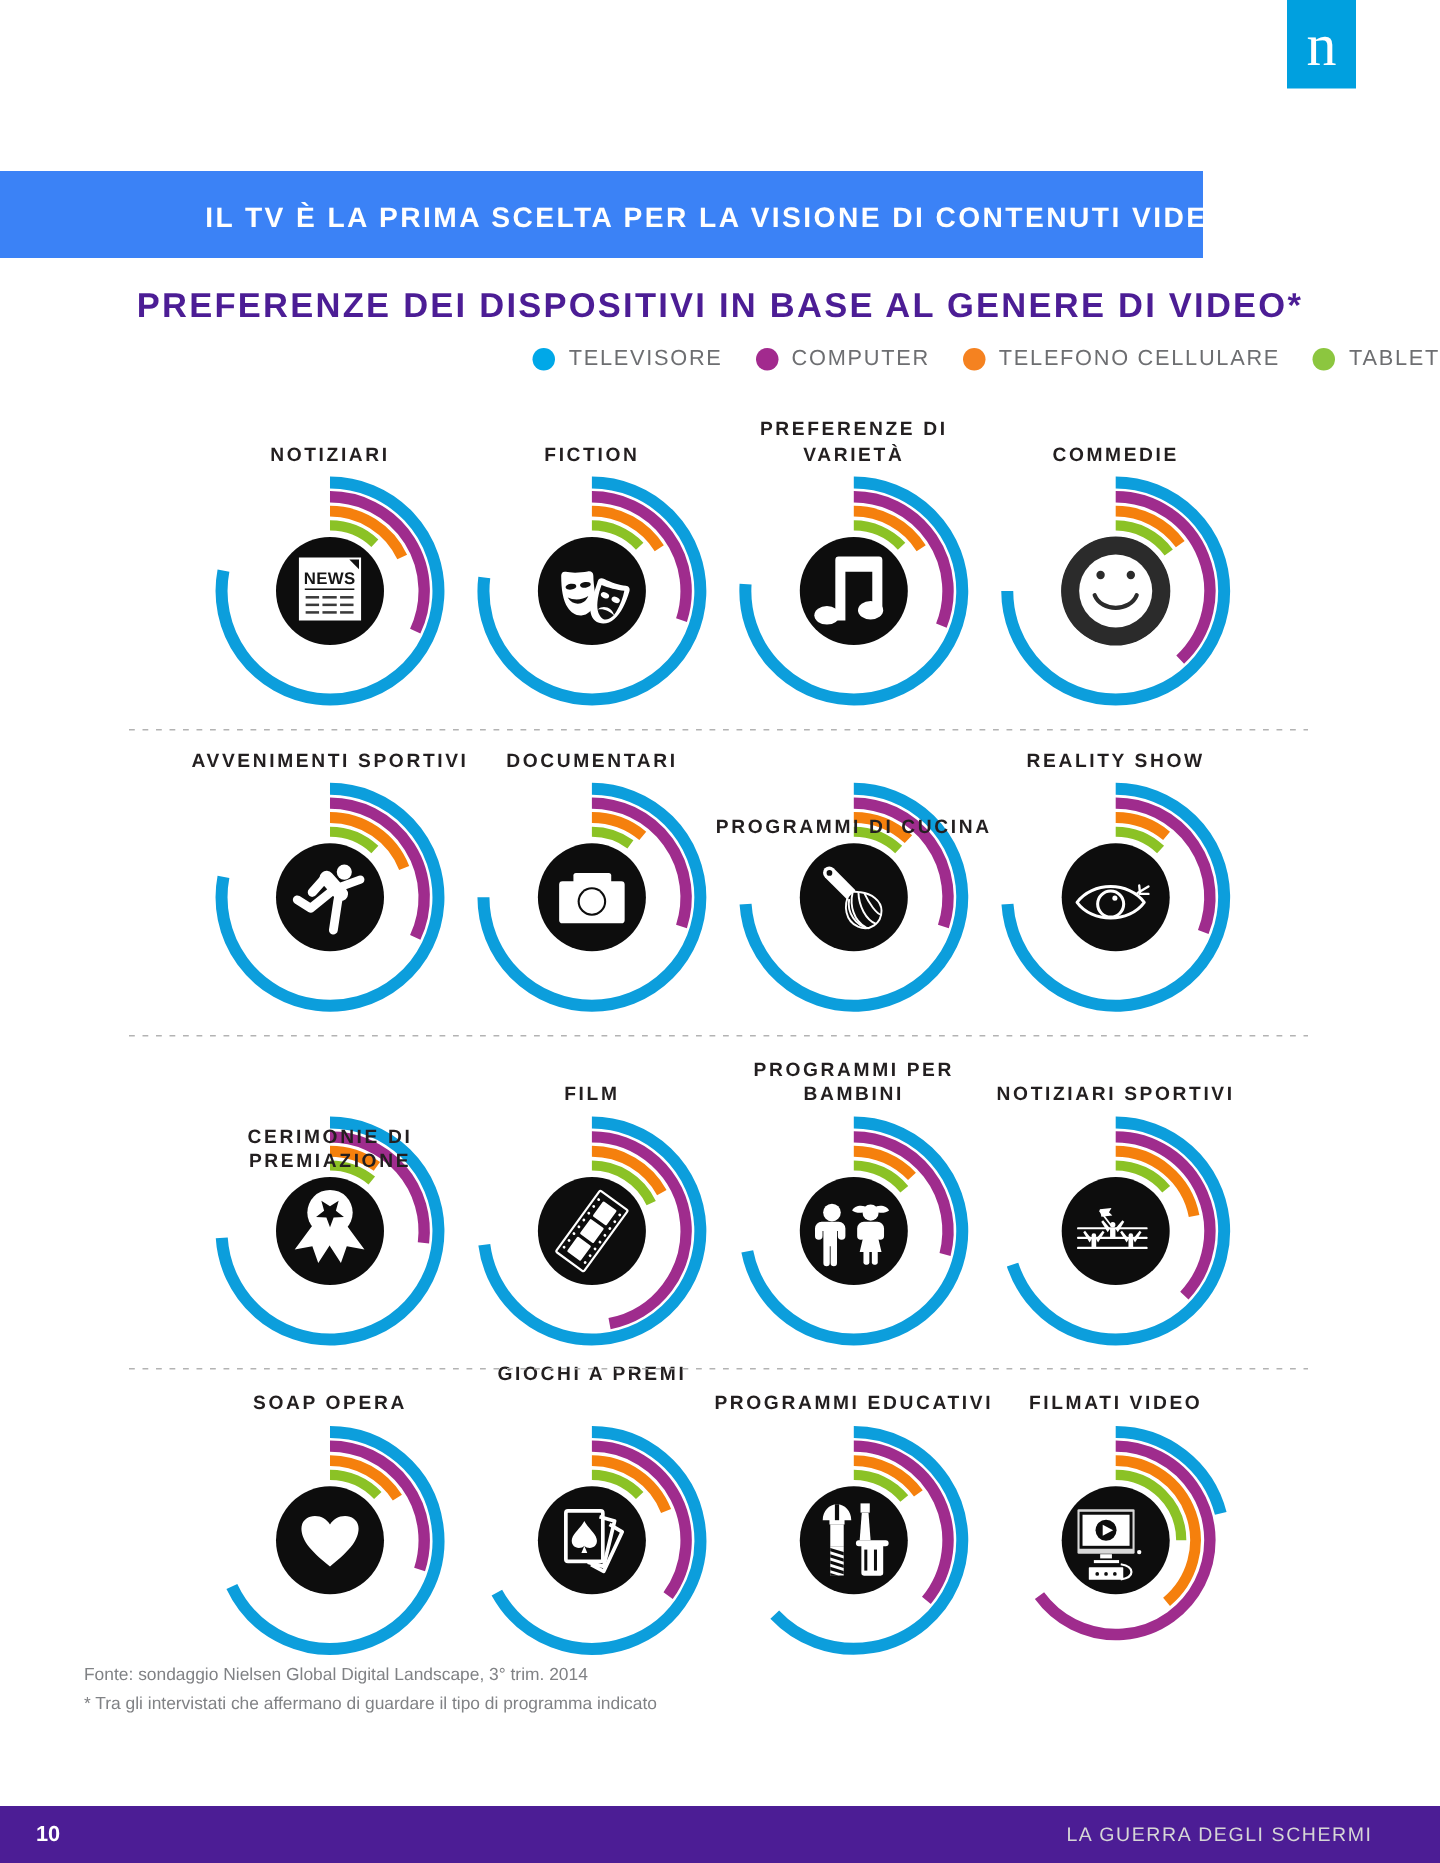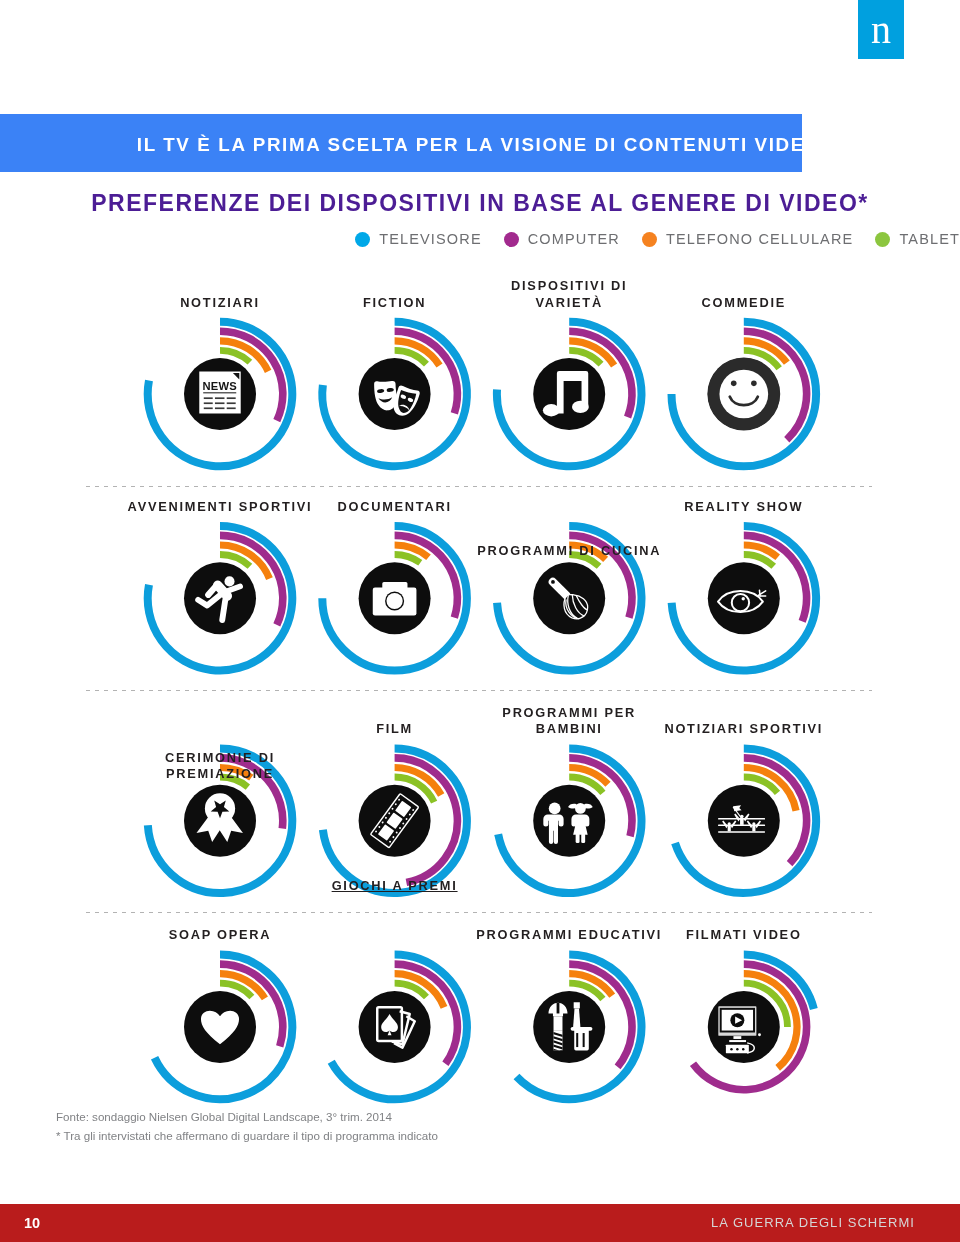--- a/index.html
+++ b/index.html
@@ -12,21 +12,21 @@
 #subtitle{position:absolute;left:0;top:190px;width:960px;text-align:center;color:#4c1d95;font-size:23px;font-weight:bold;letter-spacing:1.5px;}
 #legend{position:absolute;left:0;top:231px;width:960px;text-align:right;font-size:0;}
 #legend .item{display:inline-block;vertical-align:middle;}
 #legend .dot{display:inline-block;width:15px;height:15px;border-radius:50%;vertical-align:middle;}
 #legend .lbl{display:inline-block;vertical-align:middle;color:#6d6e71;font-size:14.5px;letter-spacing:1.15px;margin-left:9px;margin-right:22px;}
 #legend .item:last-child .lbl{margin-right:0;}
 .sep{position:absolute;left:86px;width:786px;height:1px;background-image:linear-gradient(to right,#b3b3b3 0,#b3b3b3 4px,transparent 4px,transparent 9px);background-size:9px 1px;background-repeat:repeat-x;}
 .cell-label{position:absolute;width:200px;text-align:center;color:#231f20;font-size:12.8px;font-weight:bold;letter-spacing:1.75px;line-height:16.5px;white-space:pre-line;}
 #chart{position:absolute;left:0;top:0;width:960px;height:1242px;overflow:visible;}
 #footnotes{position:absolute;left:56px;top:1107px;color:#808285;font-size:11.6px;line-height:19px;font-family:"Liberation Sans",sans-serif;}
-#footer{position:absolute;left:0;top:1204px;width:960px;height:38px;background:#b91c1c;}
+#footer{position:absolute;left:0;top:1204px;width:960px;height:38px;background:#4c1d95;}
 #footer .pg{position:absolute;left:24px;top:0;height:38px;line-height:38px;color:#fff;font-size:14.5px;font-weight:bold;}
 #footer .ttl{position:absolute;right:45px;top:0;height:28px;line-height:38px;color:#d6d6d6;font-size:13px;letter-spacing:1.05px;}
 </style>
 </head>
 <body>
 
 <div id="page">
 
   <div id="logo">
     <div class="glyph">n</div>
@@ -389,35 +389,35 @@
             </g>
 <path d="M56 78.5 C73 81.5 73 94 56 96.5" fill="none" stroke="#fff" stroke-width="2.6"></path>
 </g>
         </g>
       </g>
     </svg>
 
   <div id="labels">
       <div class="cell-label" style="left: 120px; top: 294.5px;">NOTIZIARI</div>
       <div class="cell-label" style="left: 294.6px; top: 294.5px;">FICTION</div>
-      <div class="cell-label" style="left: 469.2px; top: 278px;">DISPOSITIVI DI
+      <div class="cell-label" style="left: 469.2px; top: 278px;">PREFERENZE DI
 VARIETÀ</div>
       <div class="cell-label" style="left: 643.8px; top: 294.5px;">COMMEDIE</div>
       <div class="cell-label" style="left: 120px; top: 498.5px;">AVVENIMENTI SPORTIVI</div>
       <div class="cell-label" style="left: 294.6px; top: 498.5px;">DOCUMENTARI</div>
       <div class="cell-label" style="left: 469.2px; top: 498.5px; margin-top: 44px;">PROGRAMMI DI CUCINA</div>
       <div class="cell-label" style="left: 643.8px; top: 498.5px;">REALITY SHOW</div>
       <div class="cell-label" style="left: 120px; top: 704.5px; margin-top: 45px;">CERIMONIE DI
 PREMIAZIONE</div>
       <div class="cell-label" style="left: 294.6px; top: 721px;">FILM</div>
       <div class="cell-label" style="left: 469.2px; top: 704.5px;">PROGRAMMI PER
 BAMBINI</div>
       <div class="cell-label" style="left: 643.8px; top: 721px;">NOTIZIARI SPORTIVI</div>
       <div class="cell-label" style="left: 120px; top: 927px;">SOAP OPERA</div>
-      <div class="cell-label" style="left: 294.6px; top: 878px; text-decoration: underline;">GIOCHI A PREMI</div>
+      <div class="cell-label" style="left: 294.6px; top: 908px;">GIOCHI A PREMI</div>
       <div class="cell-label" style="left: 469.2px; top: 927px;">PROGRAMMI EDUCATIVI</div>
       <div class="cell-label" style="left: 643.8px; top: 927px;">FILMATI VIDEO</div>
     </div>
 
   <div id="footnotes">
       <div>Fonte: sondaggio Nielsen Global Digital Landscape, 3° trim. 2014</div>
       <div>* Tra gli intervistati che affermano di guardare il tipo di programma indicato</div>
     </div>
 
   <div id="footer">

